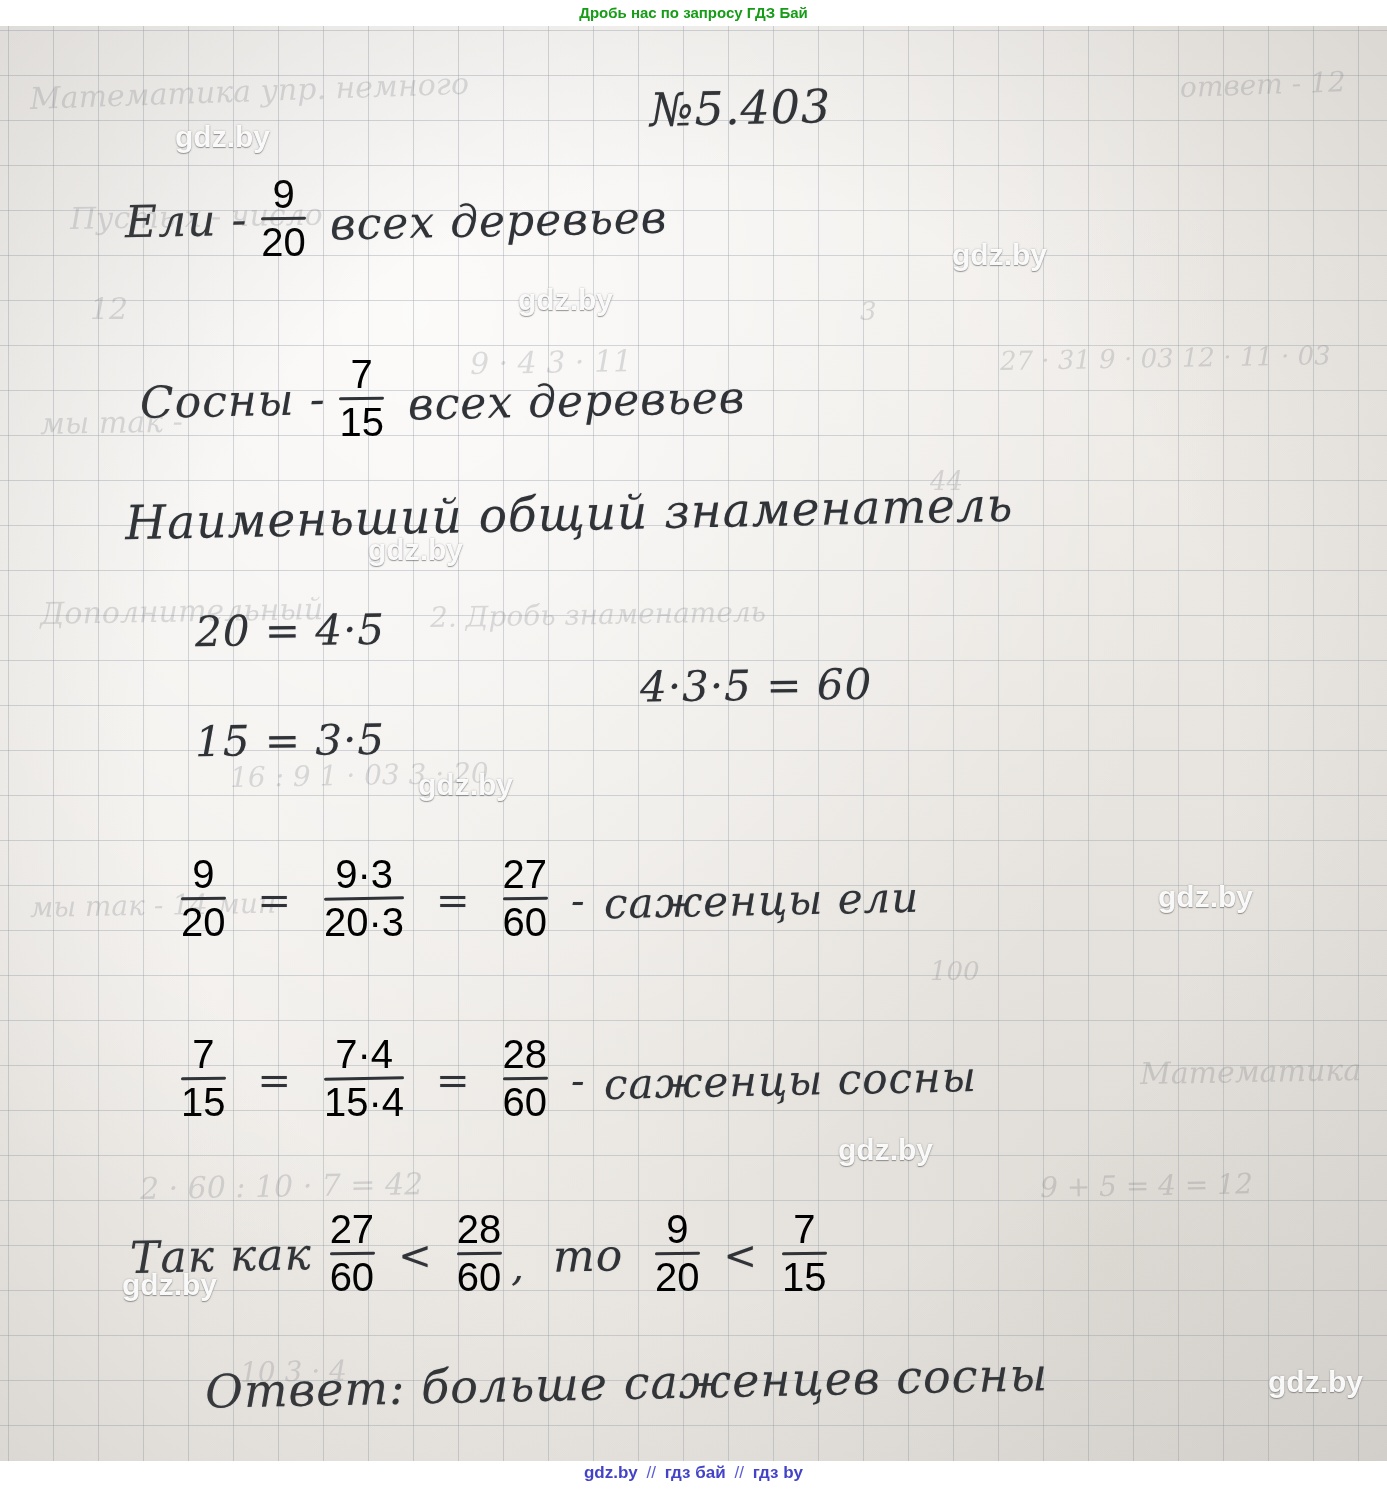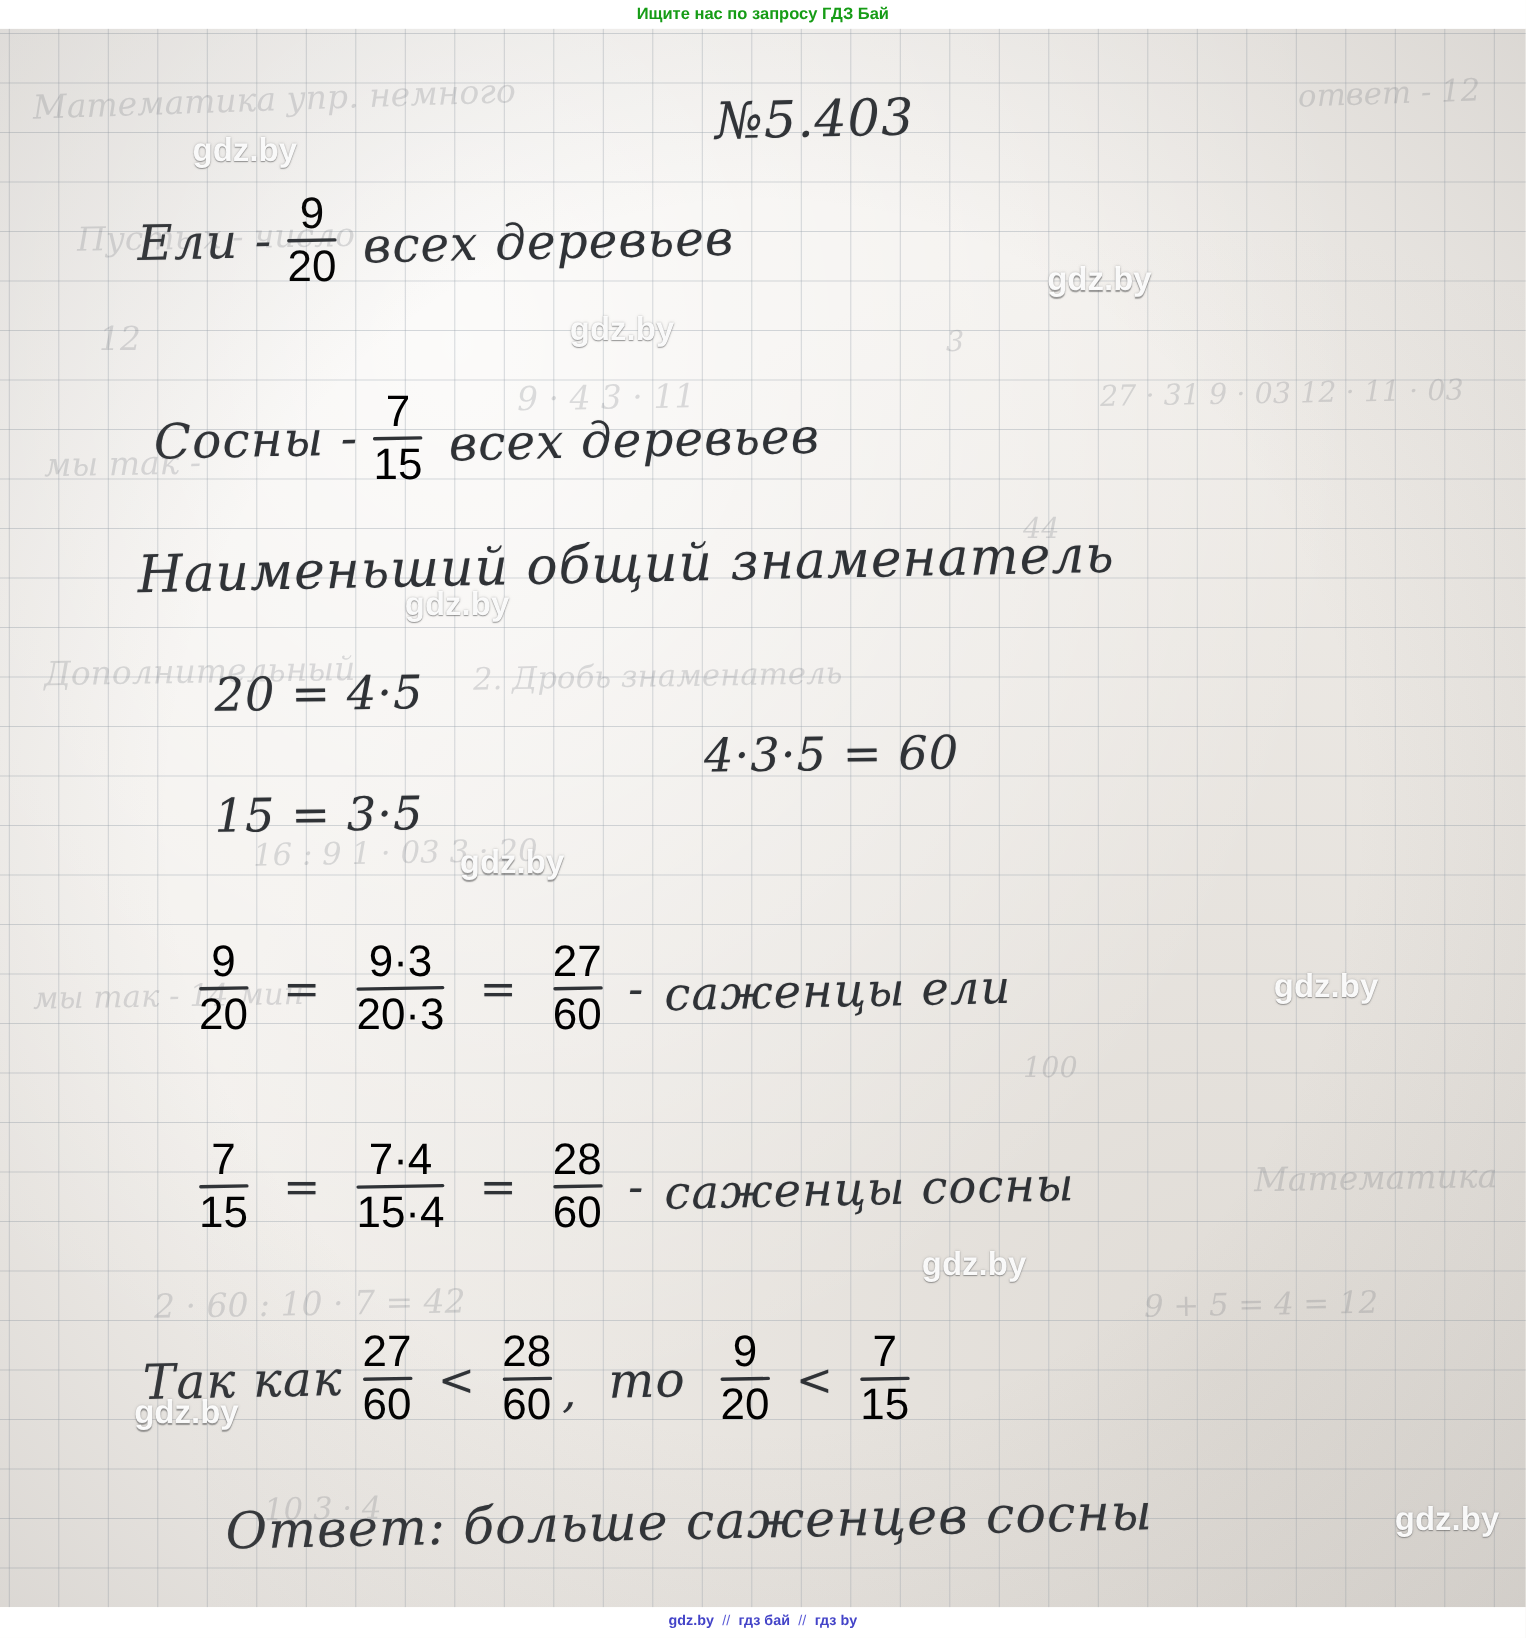--- a/index.html
+++ b/index.html
@@ -29,21 +29,21 @@
     background: #ffffff;
     z-index: 40;
   }
   .bottom-banner {
     position: absolute;
     bottom: 4px; left: 0;
     width: 1387px;
     height: 24px;
     line-height: 24px;
     text-align: center;
-    font-size: 13px;
+    font-size: 17px;
     color: #5b5bd6;
     z-index: 40;
   }
   .bottom-banner .sep { color: #5b5bd6; margin: 0 4px; }
   .bottom-banner .lnk { color: #4343c8; font-weight: bold; }
 
   
   .sheet {
     position: absolute;
     top: 26px; left: 0;
@@ -126,21 +126,21 @@
       0 1px 1px rgba(90,90,90,0.55),
       0 0 2px rgba(120,120,120,0.5);
     pointer-events: none;
     user-select: none;
     z-index: 20;
   }
 </style>
 </head>
 <body>
 
-<div class="top-banner">Ищите нас по запросу ГДЗ Бай</div>
+<div class="top-banner">Дробь нас по запросу ГДЗ Бай</div>
 
 <div class="sheet">
 
   <div id="ghost-layer">
       <div class="ghost" style="left: 30px; top: 55px; font-size: 30px; transform: rotate(-2deg);">Математика    упр. немного</div>
       <div class="ghost" style="left: 1180px; top: 45px; font-size: 28px; transform: rotate(-2deg);">ответ    - 12</div>
       <div class="ghost" style="left: 70px; top: 175px; font-size: 30px; transform: rotate(-1deg);">Пусть    х - число</div>
       <div class="ghost" style="left: 860px; top: 270px; font-size: 26px; transform: rotate(0deg);">3</div>
       <div class="ghost" style="left: 90px; top: 265px; font-size: 30px; transform: rotate(0deg);">12</div>
       <div class="ghost" style="left: 470px; top: 320px; font-size: 30px; transform: rotate(-1deg);">9 · 4    3 · 11</div>

